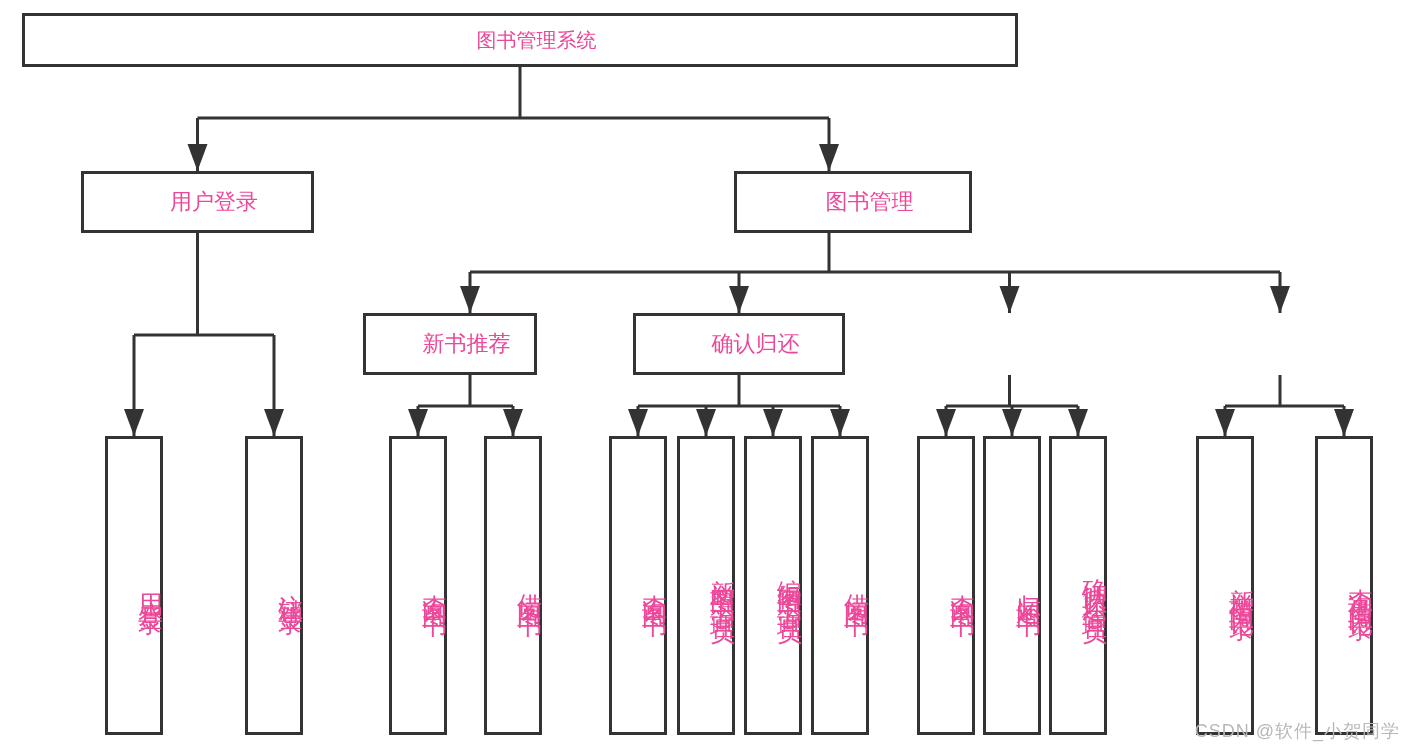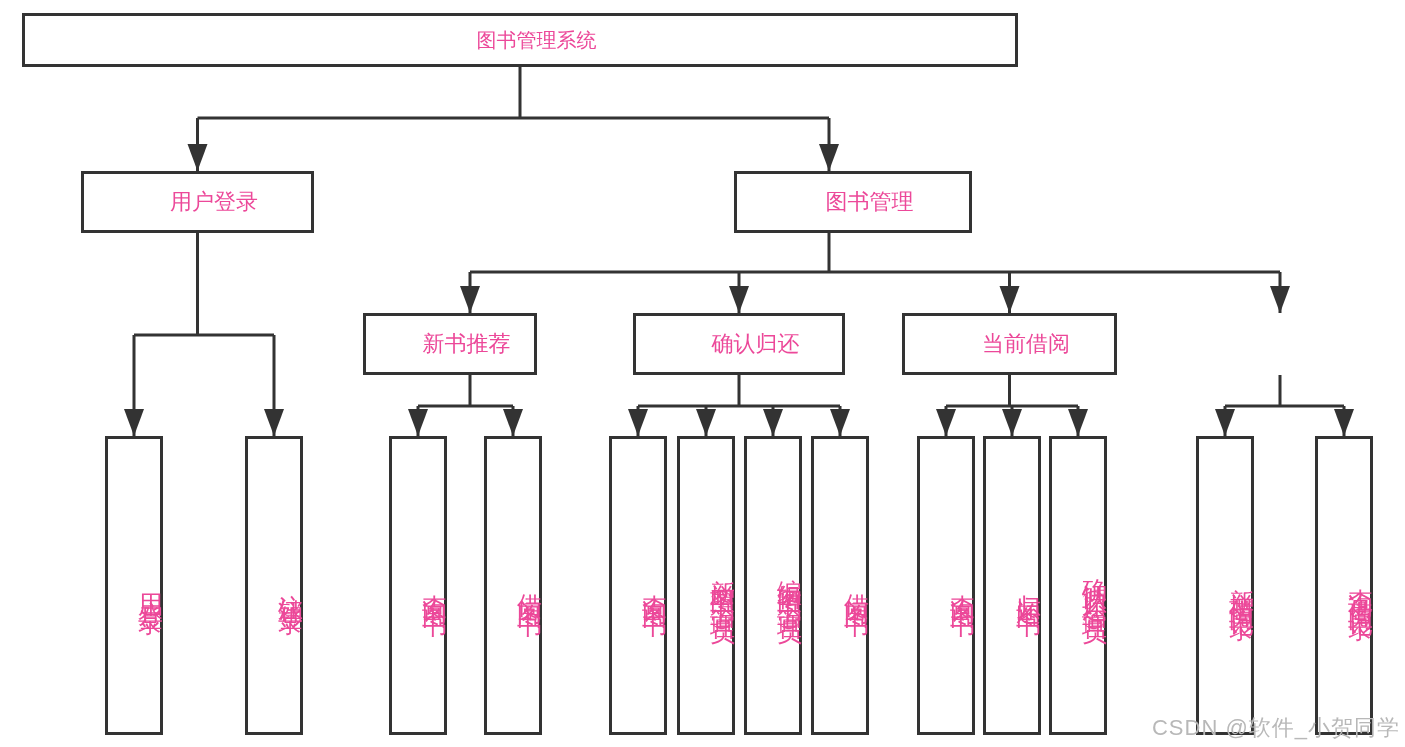--- a/index.html
+++ b/index.html
@@ -39,21 +39,21 @@
   .node.leaf  { font-size: 25px; }
   .leaf .vtext {
     writing-mode: vertical-rl;
     letter-spacing: 6px;
     line-height: 1;
   }
   .watermark {
     position: absolute;
     right: 5px;
     bottom: 4px;
-    font-size: 22px;
+    font-size: 18px;
     color: #b8b8b8;
     z-index: 3;
     letter-spacing: 1px;
     white-space: nowrap;
   }
 </style>
 </head>
 <body>
 
 <div id="canvas">
@@ -101,23 +101,20 @@
   <div class="node level" style="left:734px; top:171px; width:238px; height:62px;">
     <span>图书管理</span>
   </div>
 
   <div class="node level" style="left:363px; top:313px; width:174px; height:62px;">
     <span>新书推荐</span>
   </div>
   <div class="node level" style="left:633px; top:313px; width:212px; height:62px;">
     <span>确认归还</span>
   </div>
-  <div class="node level" style="left:902px; top:313px; width:215px; height:62px;">
-    <span>当前借阅</span>
-  </div>
 
   <div class="node leaf" style="left:105px; top:436px; width:58px; height:299px;">
     <span class="vtext">用户登录</span>
   </div>
   <div class="node leaf" style="left:245px; top:436px; width:58px; height:299px;">
     <span class="vtext">注销登录</span>
   </div>
 
   <div class="node leaf" style="left:389px; top:436px; width:58px; height:299px;">
     <span class="vtext">查询图书</span>

